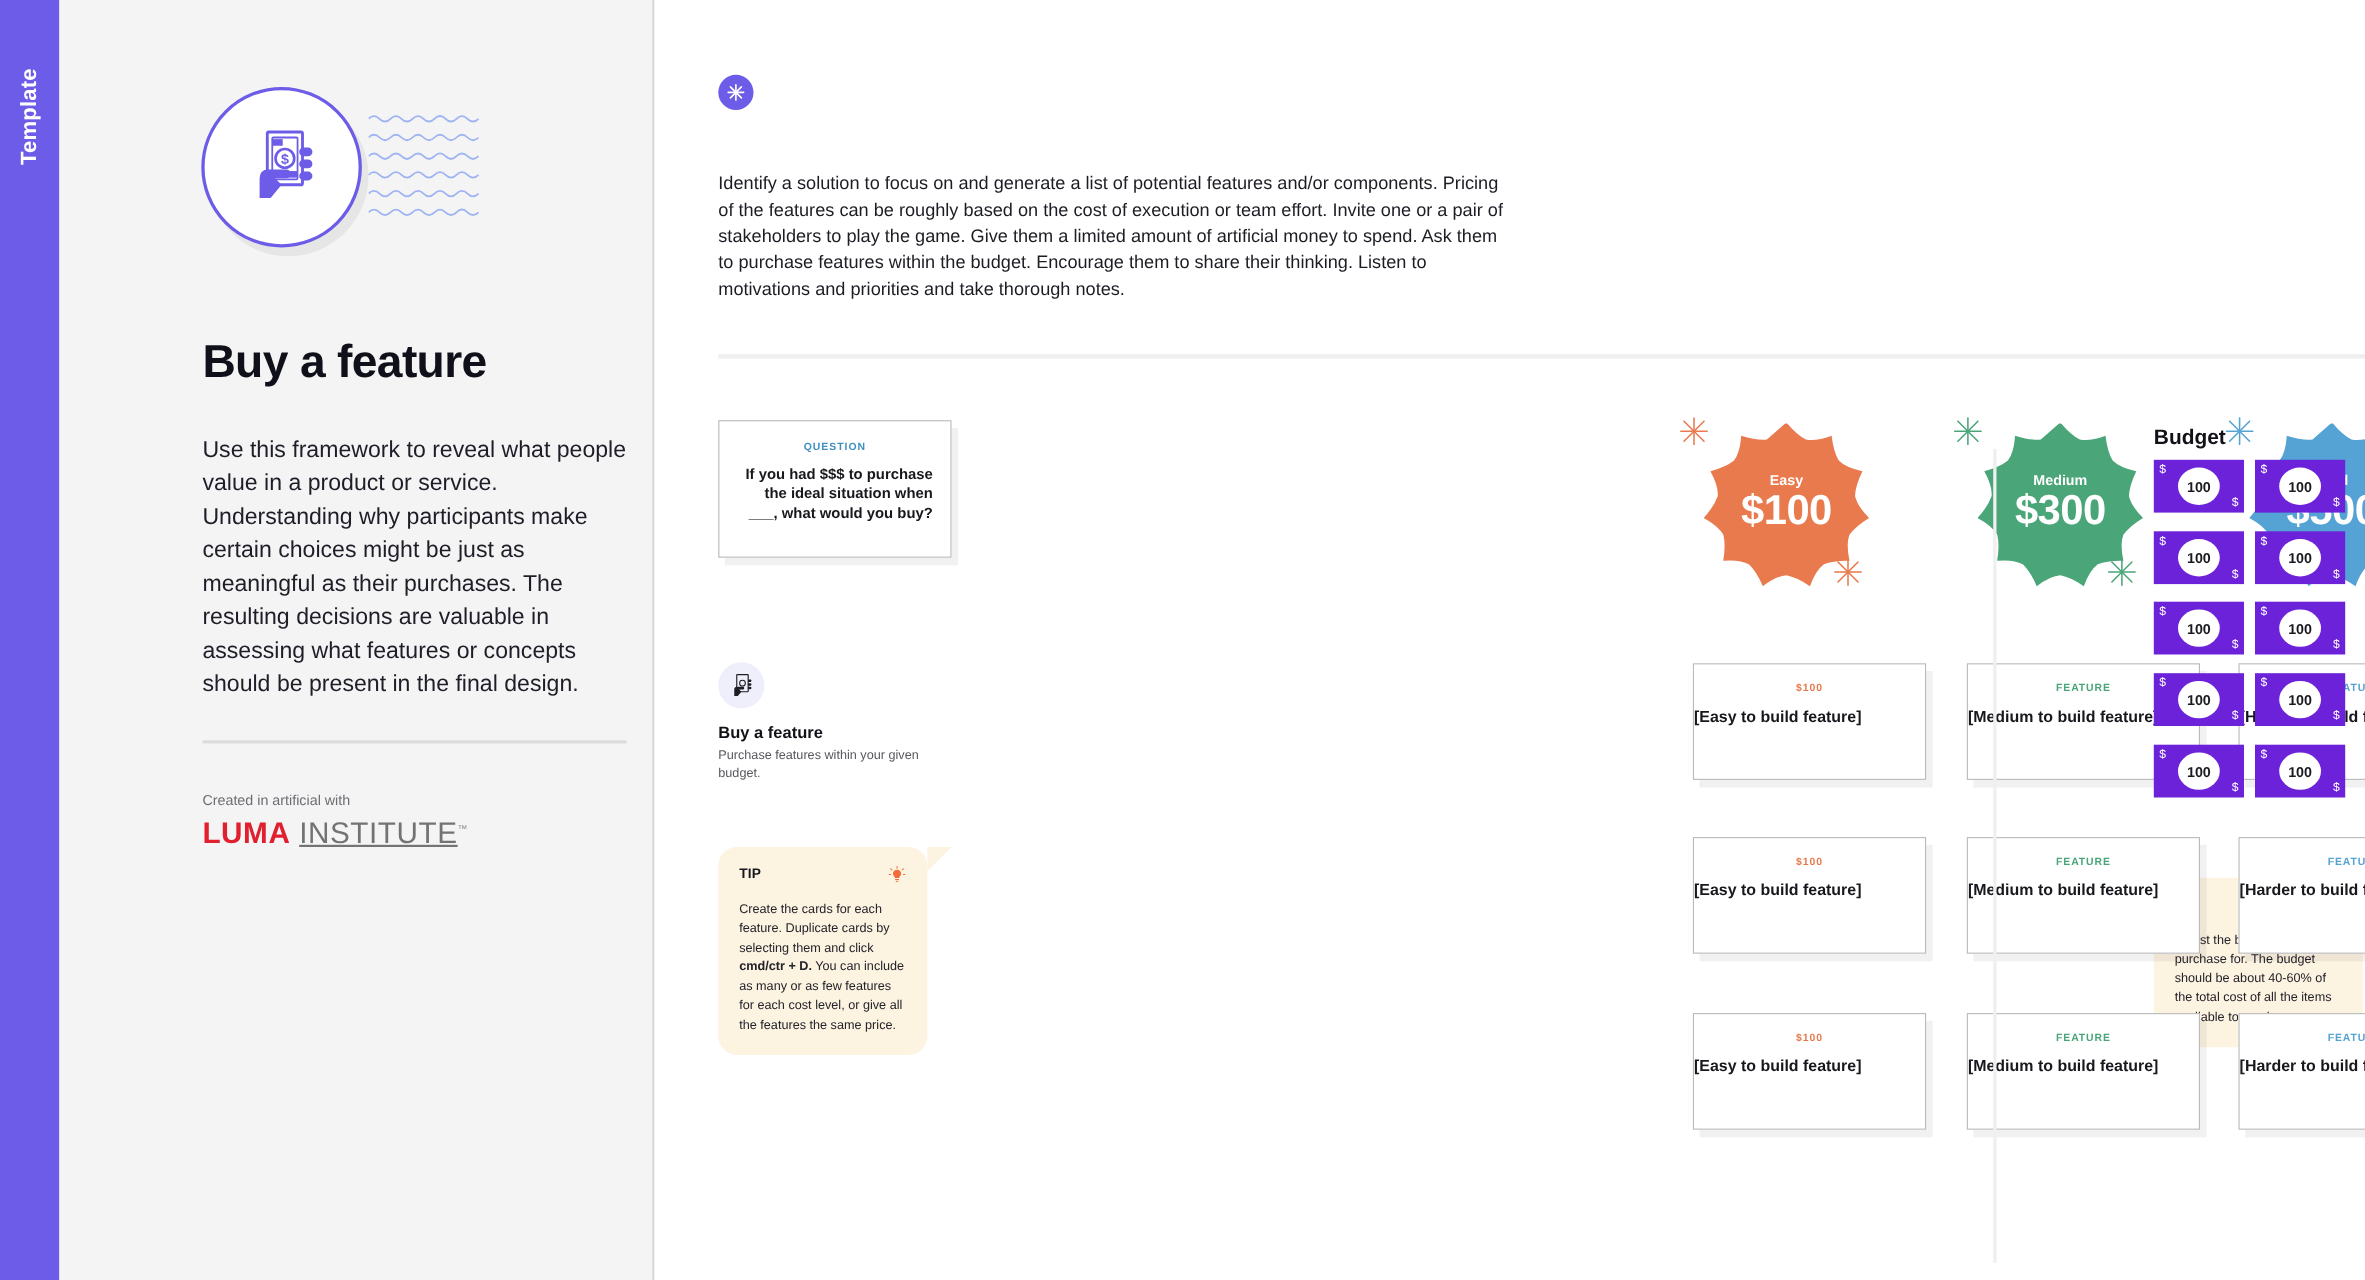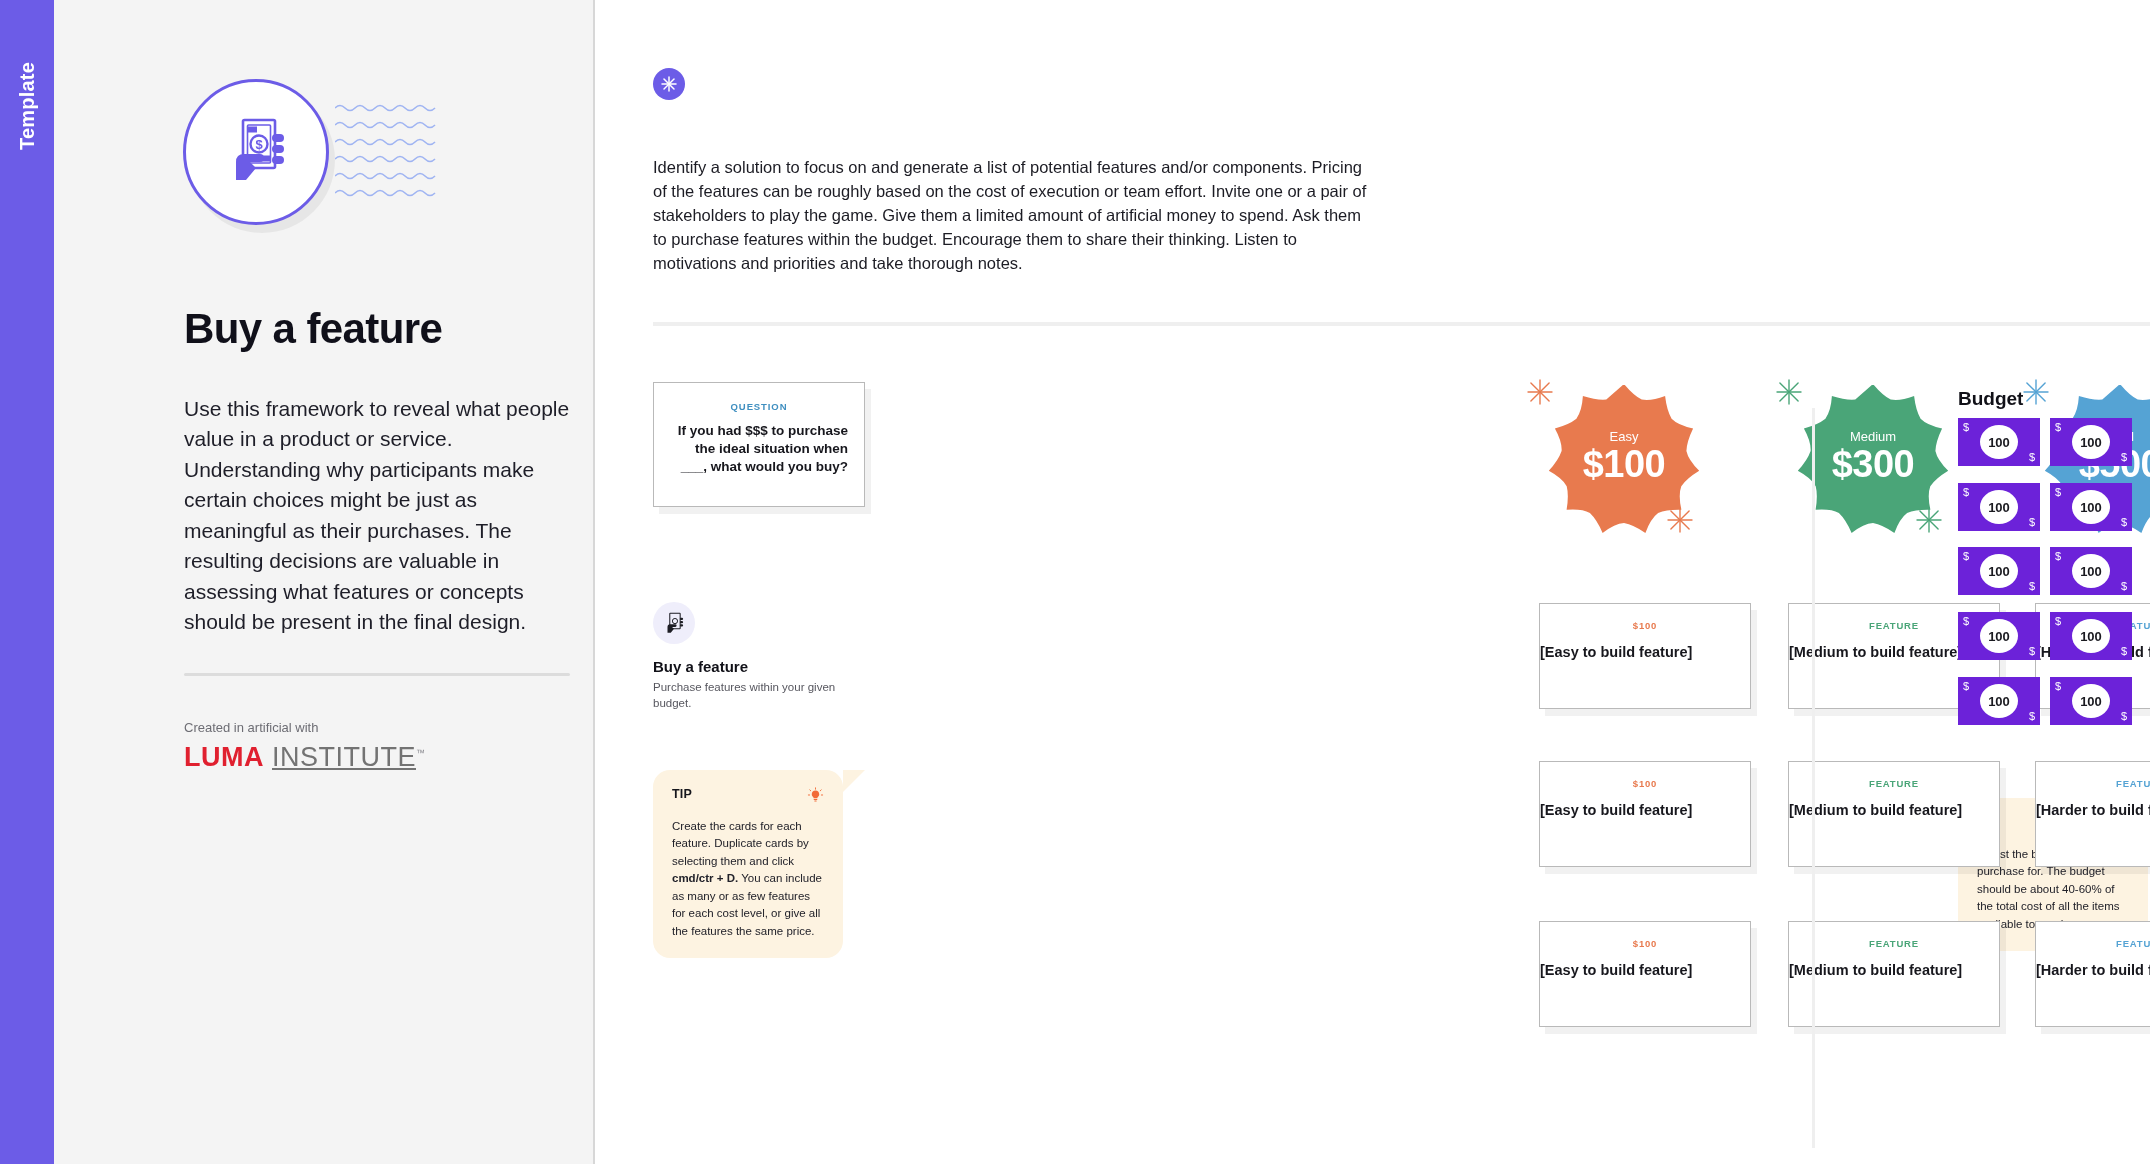--- a/index.html
+++ b/index.html
@@ -130,21 +130,21 @@
   .tip-right .tail {
     position:absolute; right:0px; top:-22px; width:0; height:0;
     border-bottom: 22px solid #fdf3e1; border-left: 22px solid transparent;
   }
 
   
   .burst-wrap { position:absolute; width: 170px; height: 148px; }
   .burst-svg { position:absolute; left:0; top:0; }
   .burst-label {
     position:absolute; left:0; right:0; top:44px; text-align:center;
-    font-size: 13px; font-weight: 400; color:#fff;
+    font-size: 13px; font-weight: 700; color:#fff;
   }
   .burst-price {
     position:absolute; left:0; right:0; top:58px; text-align:center;
     font-size: 38px; font-weight: 700; color:#fff; letter-spacing: -.5px;
   }
   .spark { position:absolute; }
 
   
   .fcard {
     position: absolute; background:#fff; border:1.5px solid #b9b9b9;

